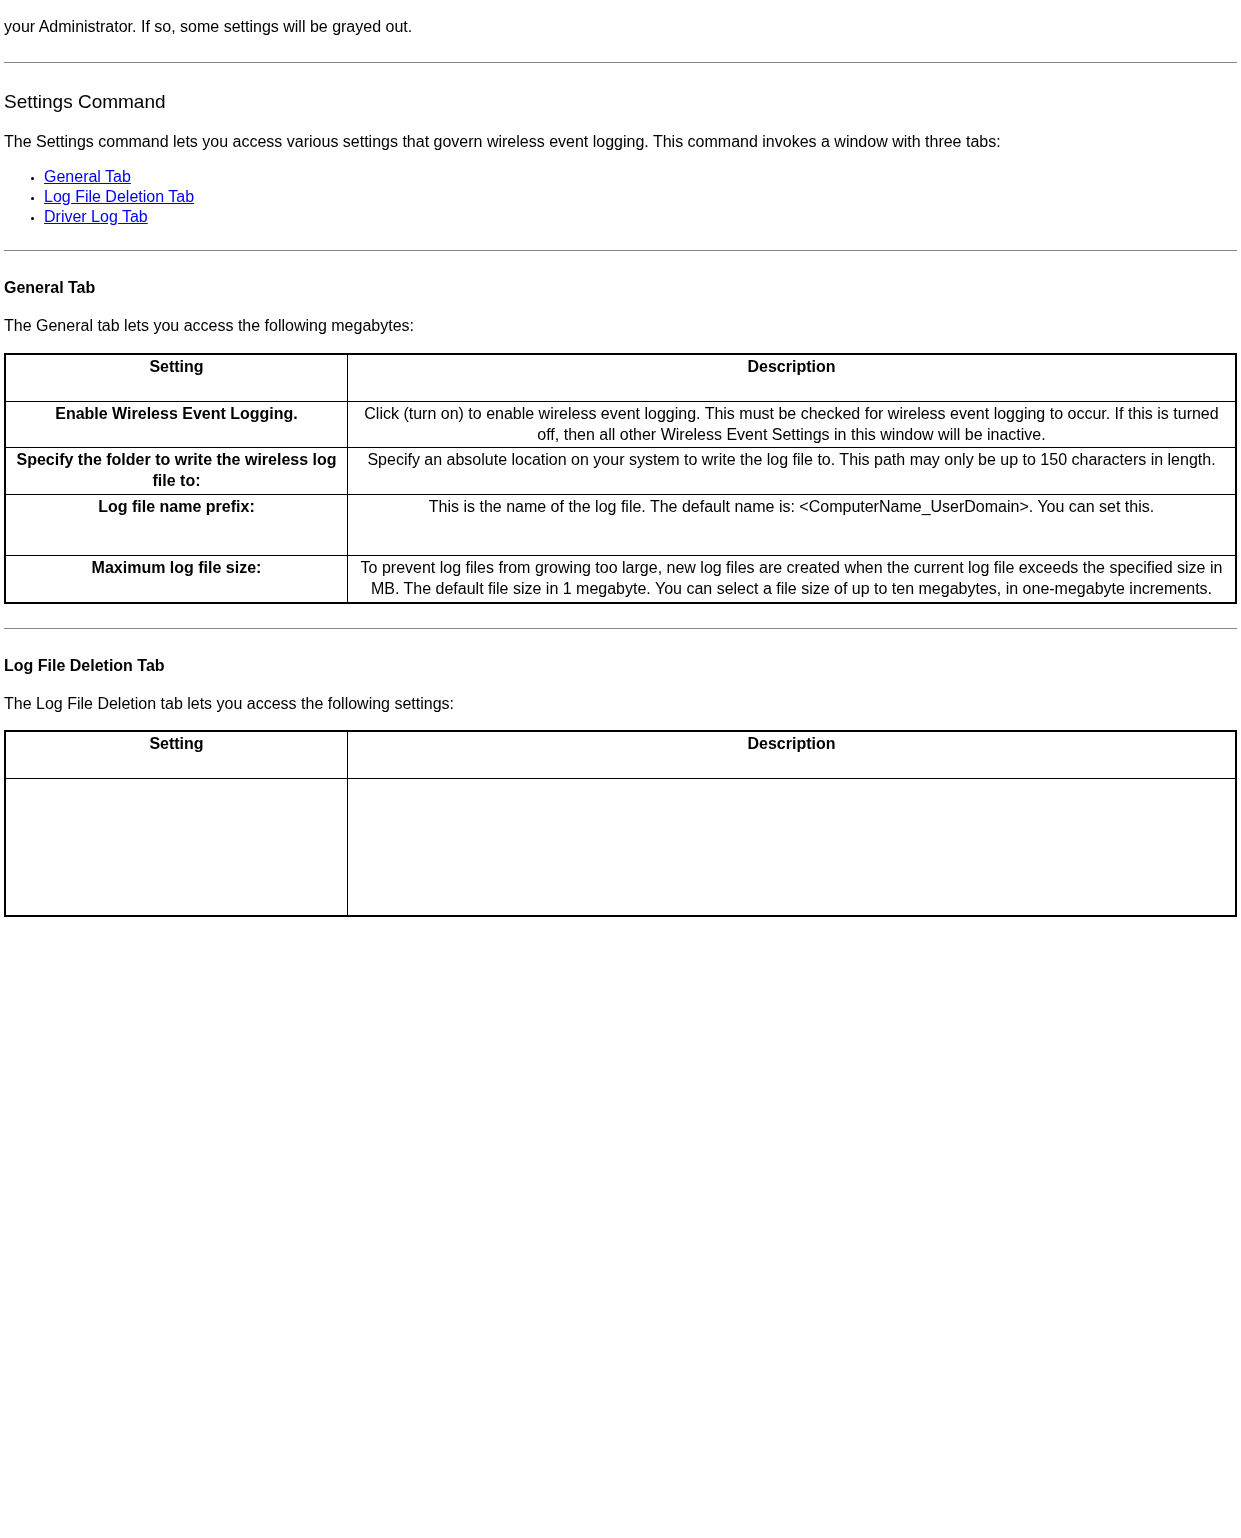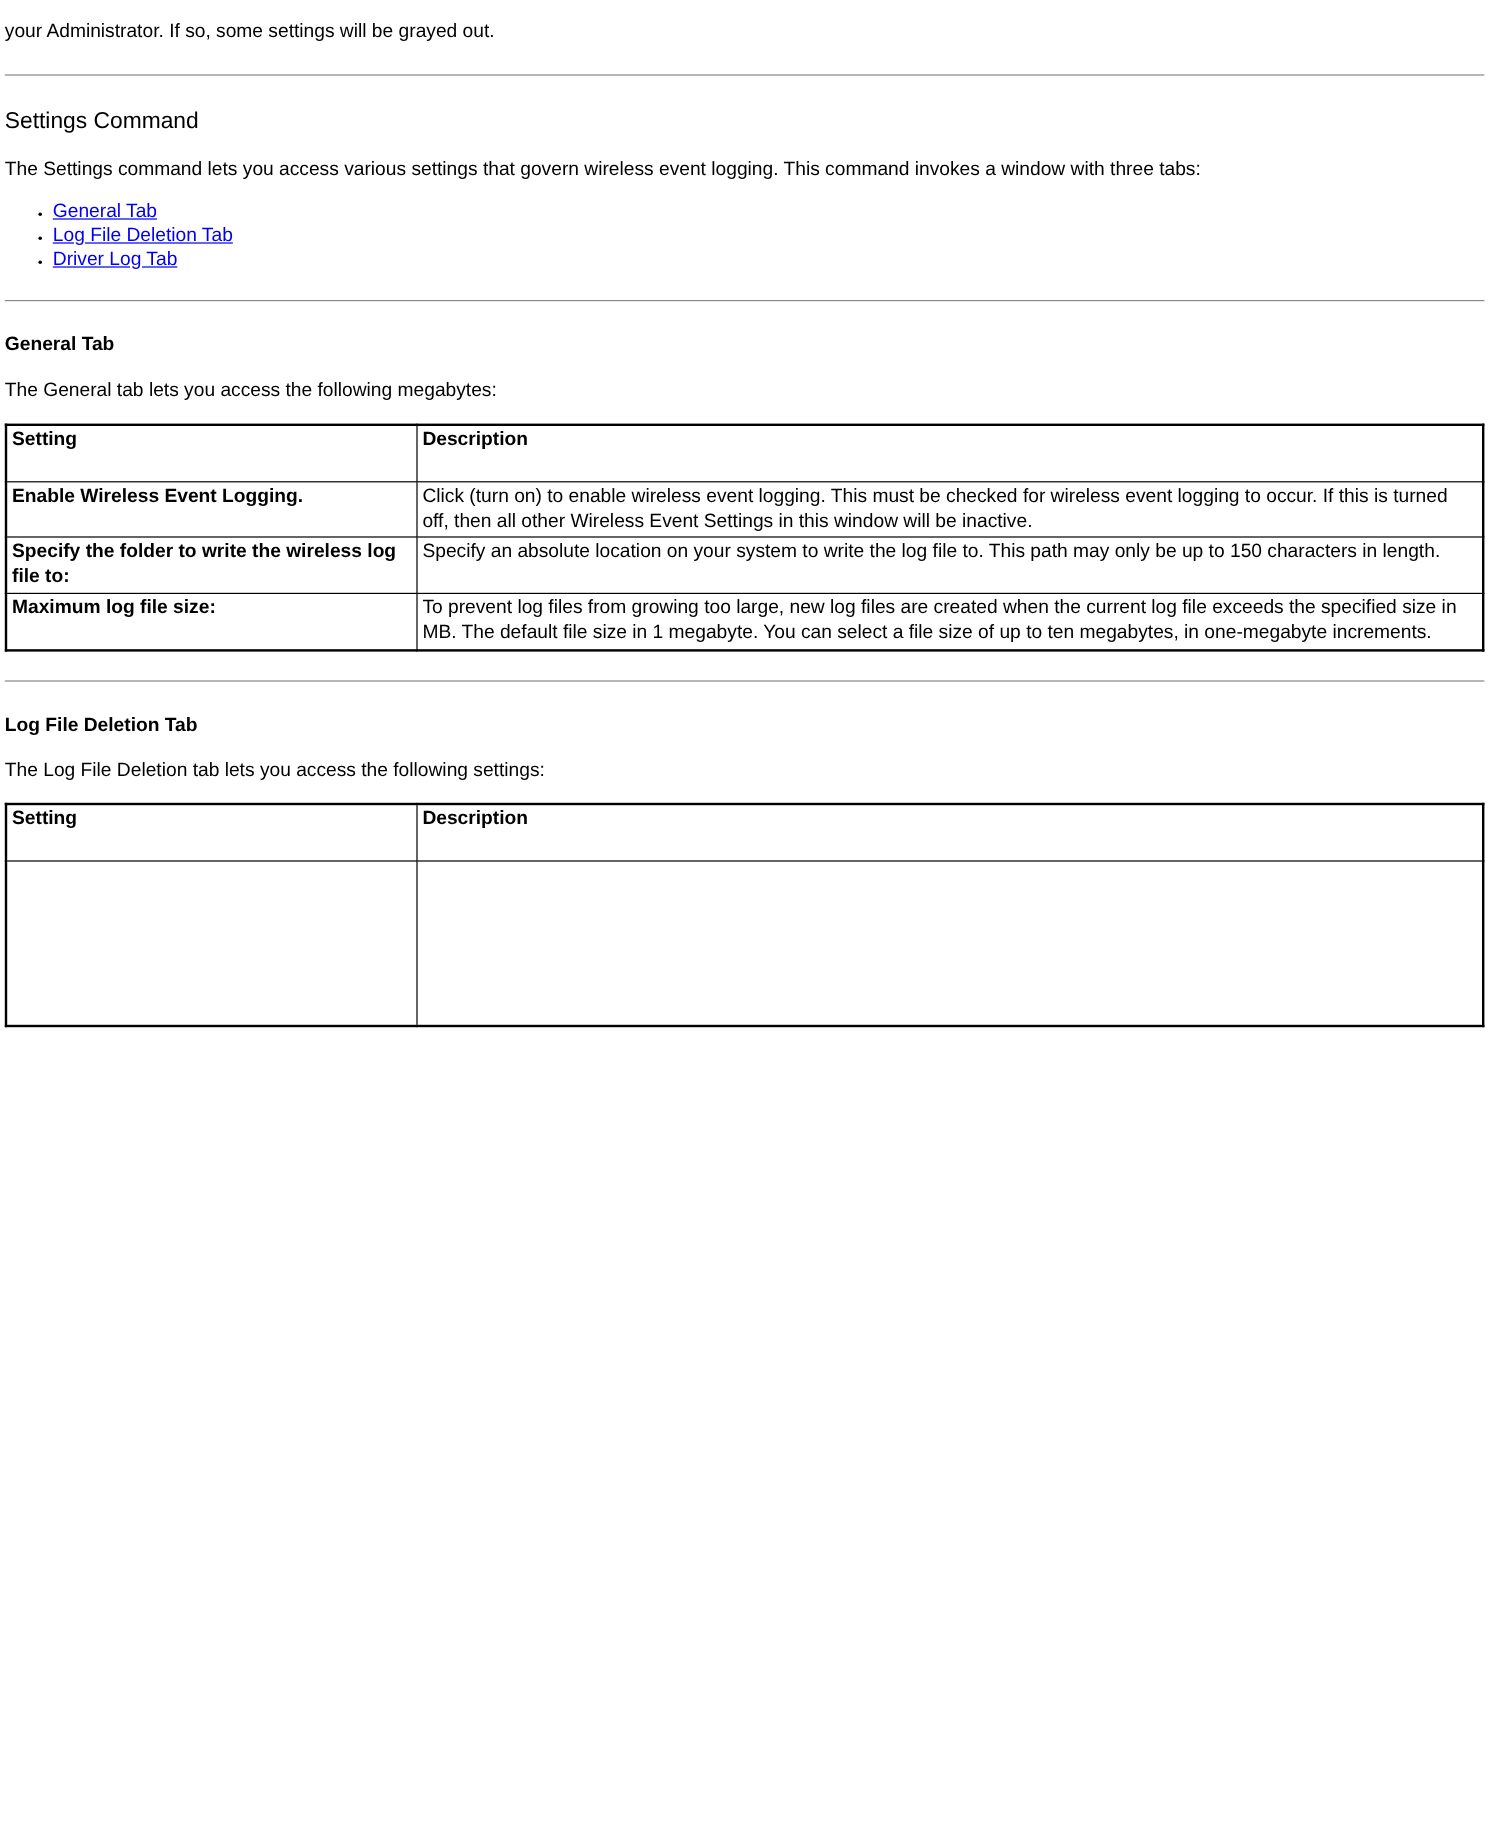--- a/index.html
+++ b/index.html
@@ -48,21 +48,21 @@
   table.settings {
     border-collapse: collapse;
     border: 2px solid #000;
     width: 100%;
     margin: 14px 0;
   }
   table.settings th, table.settings td {
     border: 1px solid #000;
     padding: 2px 4px;
     vertical-align: top;
-    text-align: left;
+    text-align: center;
     font-size: 16px;
     line-height: 1.3;
   }
   table.settings th {
     font-weight: bold;
   }
   .col1 {
     width: 333px;
   }
   .header-row th {
@@ -108,20 +108,24 @@
     <th>Description</th>
   </tr>
   <tr>
     <td class="col1"><b>Enable Wireless Event Logging.</b></td>
     <td>Click (turn on) to enable wireless event logging. This must be checked for wireless event logging to occur. If this is turned off, then all other Wireless Event Settings in this window will be inactive.</td>
   </tr>
   <tr>
     <td class="col1"><b>Specify the folder to write the wireless log file to:</b></td>
     <td>Specify an absolute location on your system to write the log file to. This path may only be up to 150 characters in length.</td>
   </tr>
+  <tr class="prefix-row">
+    <td class="col1"><b>Log file name prefix:</b></td>
+    <td>This is the name of the log file. The default name is: &lt;ComputerName_UserDomain&gt;. You can set this.</td>
+  </tr>
   <tr>
     <td class="col1"><b>Maximum log file size:</b></td>
     <td>To prevent log files from growing too large, new log files are created when the current log file exceeds the specified size in MB. The default file size in 1 megabyte. You can select a file size of up to ten megabytes, in one-megabyte increments.</td>
   </tr>
 </tbody>
   </table>
 
 <hr>
 
 <h3 class="subsection">Log File Deletion Tab</h3>

